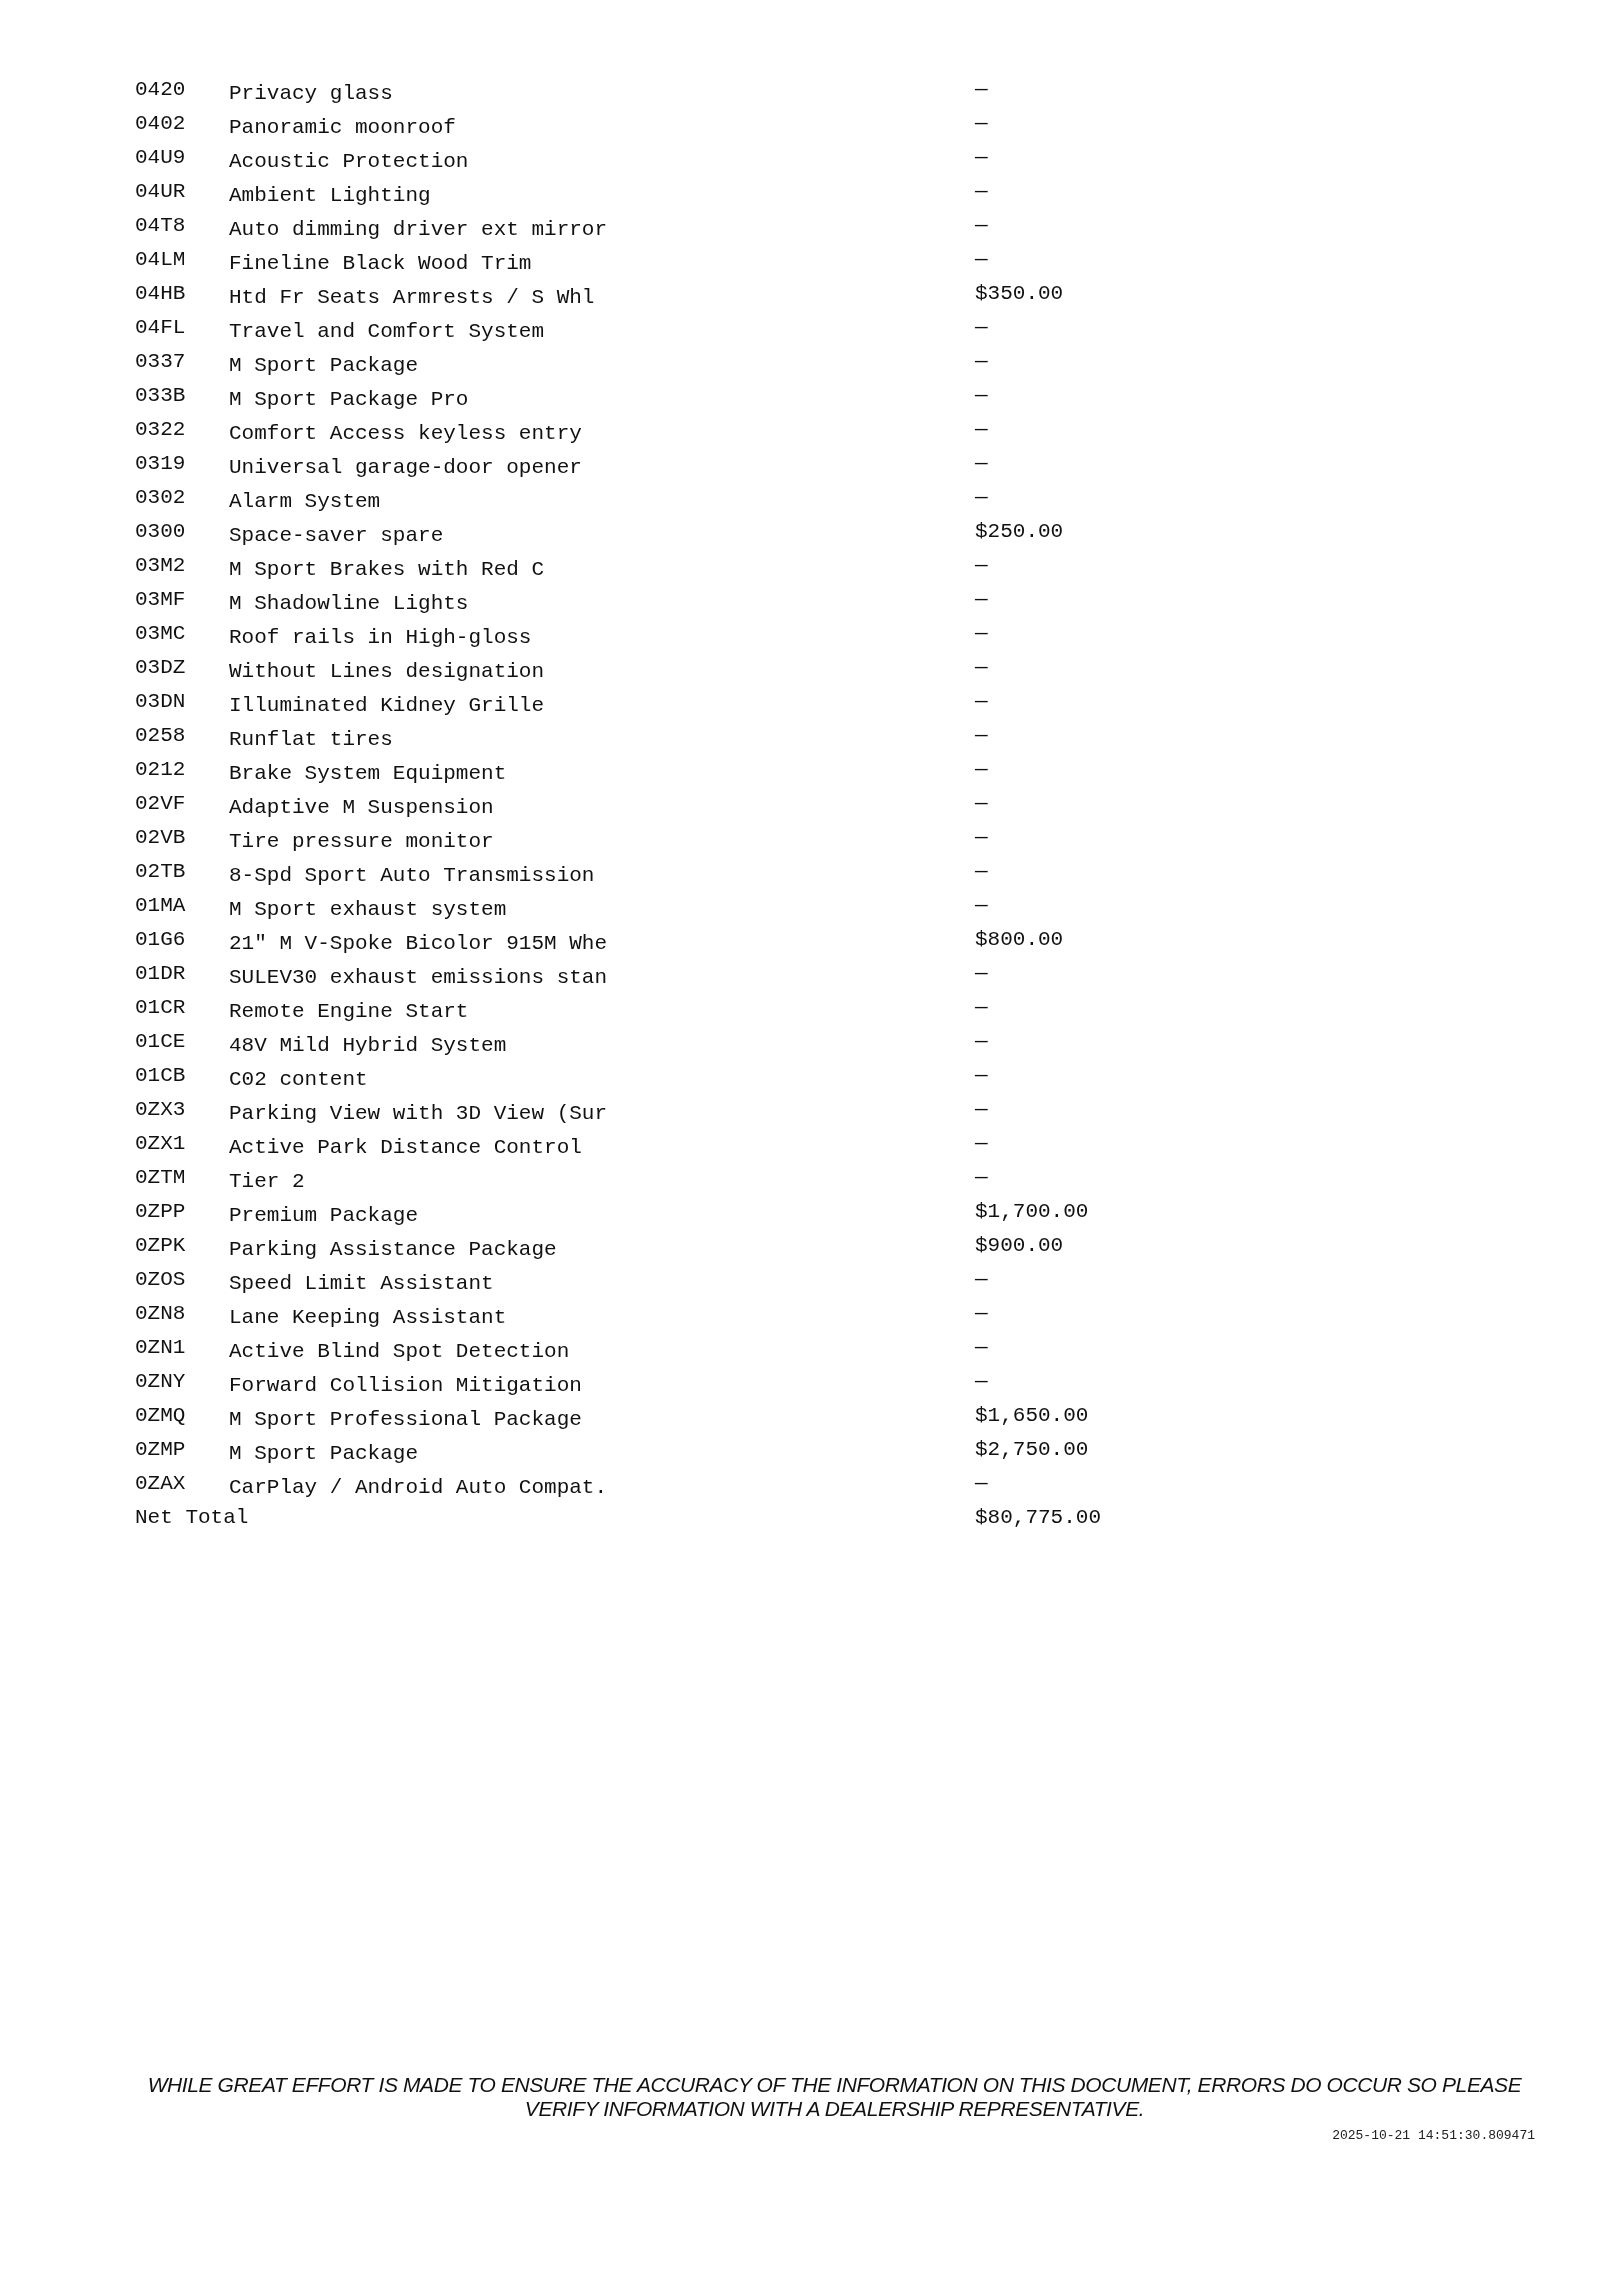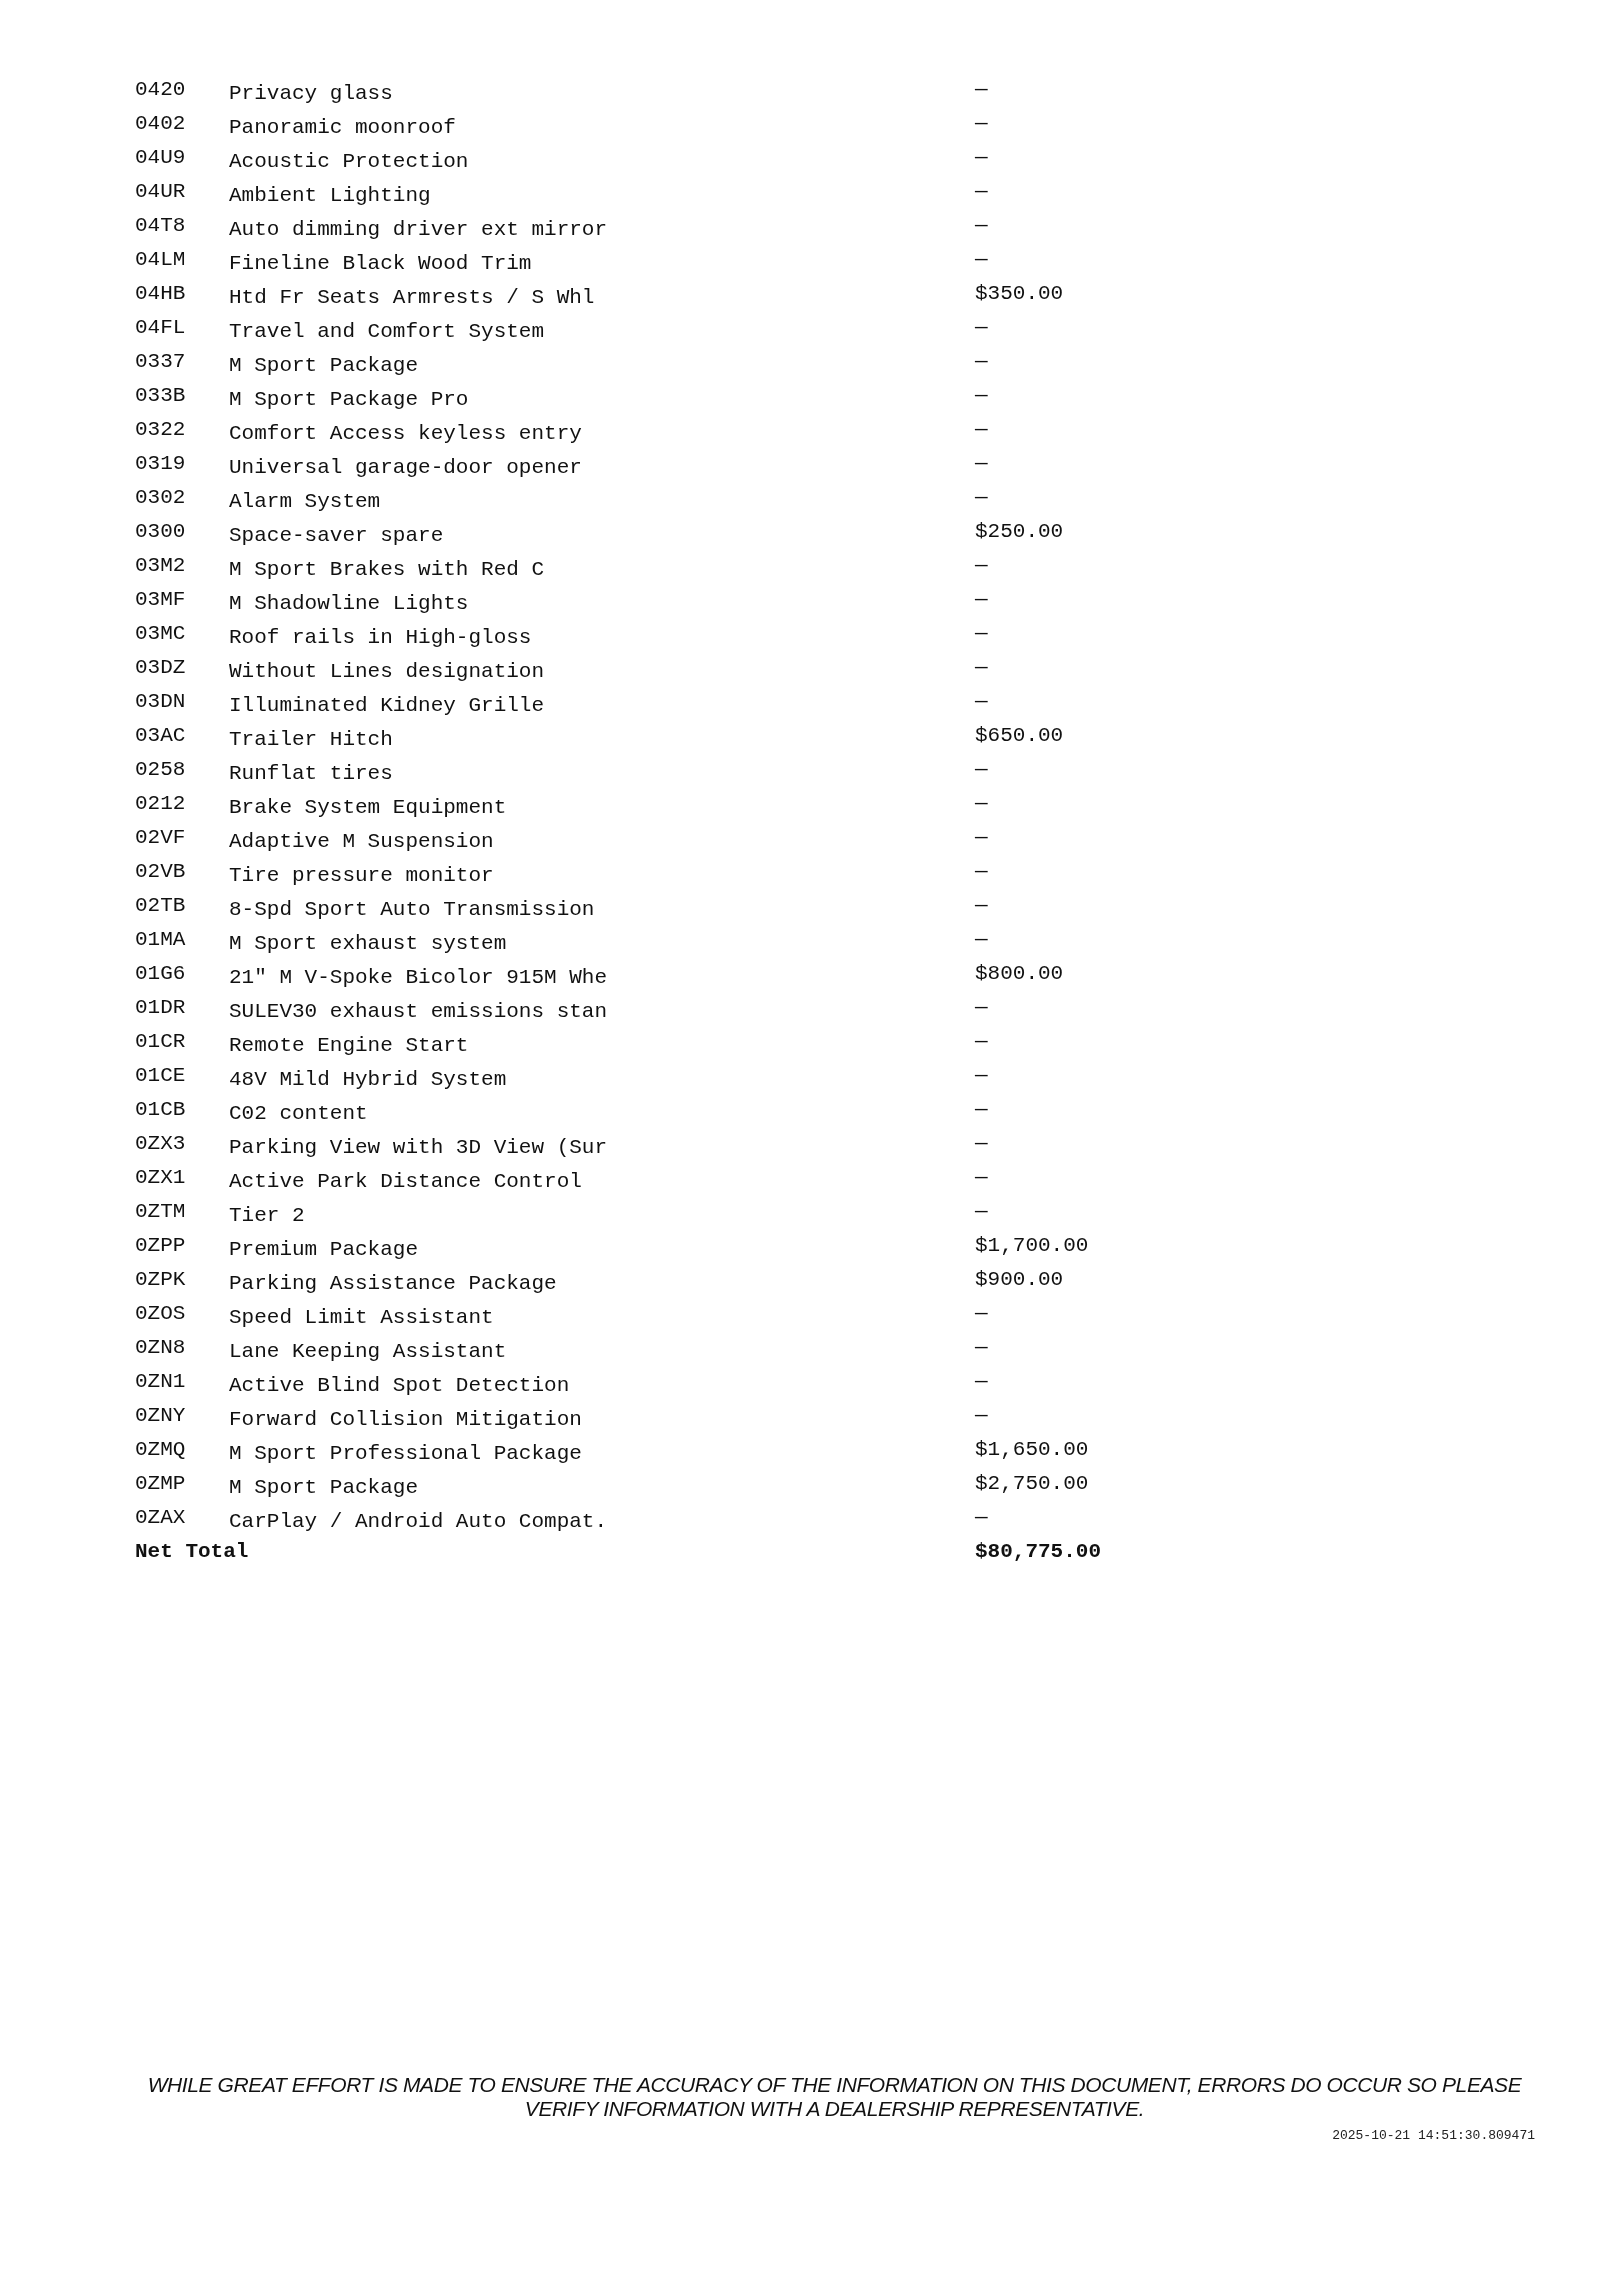--- a/index.html
+++ b/index.html
@@ -38,21 +38,21 @@
       position: absolute;
       left: 94px;
       top: 4px;
     }
     .price {
       position: absolute;
       left: 840px;
       top: 0;
     }
     .row.total {
-      font-weight: bold;
+      font-weight: normal;
     }
     .row.total .label {
       position: absolute;
       left: 0;
       top: 0;
     }
     .disclaimer {
       position: absolute;
       left: 131px;
       top: 2073px;
@@ -91,21 +91,20 @@
       <div class="row"><span class="code">033B</span><span class="desc">M Sport Package Pro</span><span class="price">—</span></div>
       <div class="row"><span class="code">0322</span><span class="desc">Comfort Access keyless entry</span><span class="price">—</span></div>
       <div class="row"><span class="code">0319</span><span class="desc">Universal garage-door opener</span><span class="price">—</span></div>
       <div class="row"><span class="code">0302</span><span class="desc">Alarm System</span><span class="price">—</span></div>
       <div class="row"><span class="code">0300</span><span class="desc">Space-saver spare</span><span class="price">$250.00</span></div>
       <div class="row"><span class="code">03M2</span><span class="desc">M Sport Brakes with Red C</span><span class="price">—</span></div>
       <div class="row"><span class="code">03MF</span><span class="desc">M Shadowline Lights</span><span class="price">—</span></div>
       <div class="row"><span class="code">03MC</span><span class="desc">Roof rails in High-gloss</span><span class="price">—</span></div>
       <div class="row"><span class="code">03DZ</span><span class="desc">Without Lines designation</span><span class="price">—</span></div>
       <div class="row"><span class="code">03DN</span><span class="desc">Illuminated Kidney Grille</span><span class="price">—</span></div>
-      <div class="row"><span class="code">03AC</span><span class="desc">Trailer Hitch</span><span class="price">$650.00</span></div>
       <div class="row"><span class="code">0258</span><span class="desc">Runflat tires</span><span class="price">—</span></div>
       <div class="row"><span class="code">0212</span><span class="desc">Brake System Equipment</span><span class="price">—</span></div>
       <div class="row"><span class="code">02VF</span><span class="desc">Adaptive M Suspension</span><span class="price">—</span></div>
       <div class="row"><span class="code">02VB</span><span class="desc">Tire pressure monitor</span><span class="price">—</span></div>
       <div class="row"><span class="code">02TB</span><span class="desc">8-Spd Sport Auto Transmission</span><span class="price">—</span></div>
       <div class="row"><span class="code">01MA</span><span class="desc">M Sport exhaust system</span><span class="price">—</span></div>
       <div class="row"><span class="code">01G6</span><span class="desc">21" M V-Spoke Bicolor 915M Whe</span><span class="price">$800.00</span></div>
       <div class="row"><span class="code">01DR</span><span class="desc">SULEV30 exhaust emissions stan</span><span class="price">—</span></div>
       <div class="row"><span class="code">01CR</span><span class="desc">Remote Engine Start</span><span class="price">—</span></div>
       <div class="row"><span class="code">01CE</span><span class="desc">48V Mild Hybrid System</span><span class="price">—</span></div>

